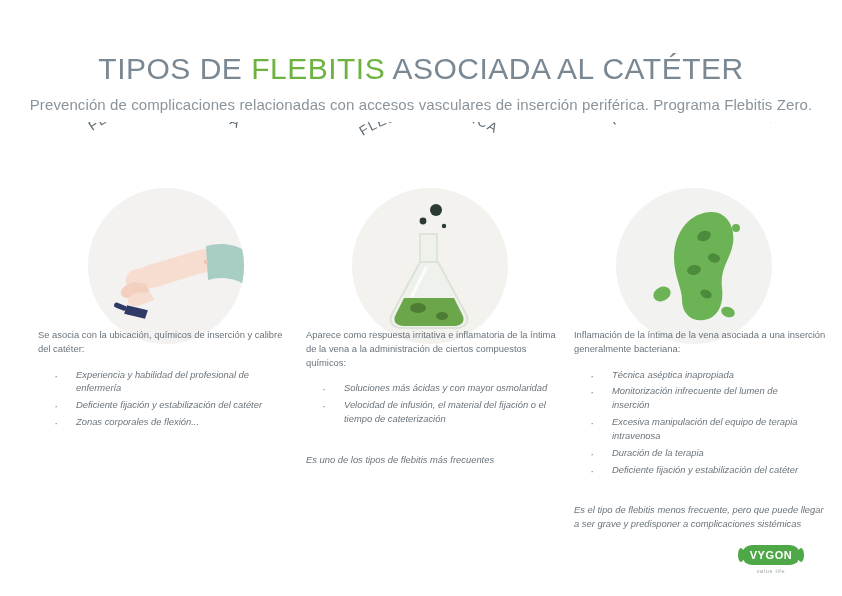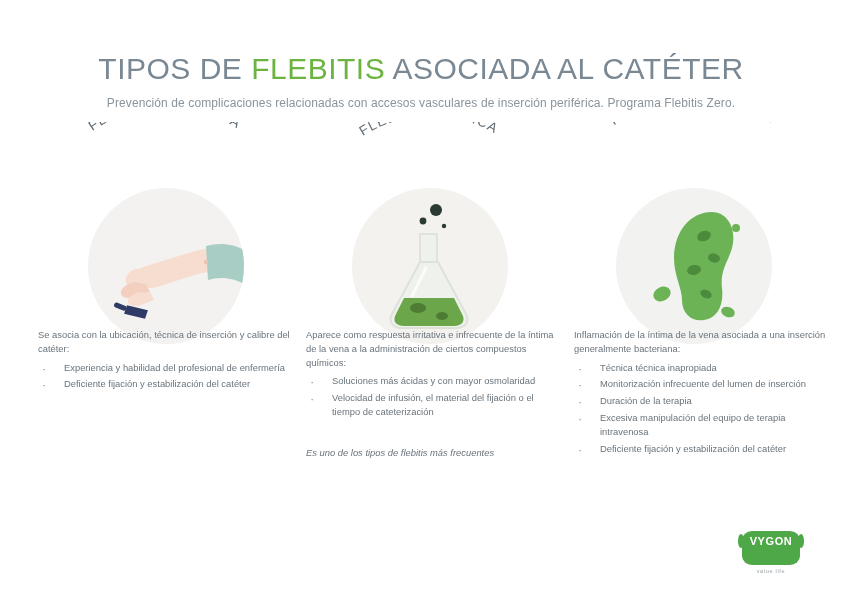--- a/index.html
+++ b/index.html
@@ -31,21 +31,21 @@
     letter-spacing: 0.5px;
     color: #7a8893;
     font-weight: 400;
     margin: 0;
     line-height: 1.1;
   }
   .title .accent {
     color: #6cb33f;
   }
   .subtitle {
-    font-size: 12px;
+    font-size: 15px;
     color: #8a949c;
     margin-top: 11px;
     letter-spacing: 0.1px;
   }
 
   
   .columns {
     position: absolute;
     top: 122px;
     left: 0;
@@ -107,22 +107,23 @@
     font-size: 9.4px;
     line-height: 1.47;
     color: #6a747c;
   }
   .bodycol.b1 { margin-left: 18px; padding-left: 6px; }
   .bodycol.b2 { margin-left: 10px; padding-left: 4px; }
   .bodycol.b3 { margin-left: 10px; padding-left: 4px; }
   .lead { margin: 0 0 5px 0; }
   ul.bullets {
     list-style: none;
-    margin: 0;
+    margin: 12px;
     padding: 0;
+    font-style: italic;
   }
   ul.bullets li {
     position: relative;
     padding-left: 26px;
     margin-bottom: 3px;
   }
   ul.bullets li::before {
     content: "·";
     position: absolute;
     left: 4px;
@@ -137,21 +138,21 @@
 
   
   .logo {
     position: absolute;
     right: 42px;
     bottom: 22px;
     text-align: center;
   }
   .logo-badge {
     width: 58px;
-    height: 34px;
+    height: 20px;
     background: #4fa847;
     border-radius: 10px / 9px;
     color: #ffffff;
     font-size: 11px;
     font-weight: bold;
     letter-spacing: 0.6px;
     line-height: 20px;
     text-align: center;
     position: relative;
   }
@@ -276,45 +277,47 @@
           </svg>
         </div>
       </div>
     </div>
 
   </div>
 
   <div class="body">
 
     <div class="bodycol b1">
-      <p class="lead">Se asocia con la ubicación, técnica de inserción y calibre del catéter:</p>
+      <p class="lead">Se asocia con la ubicación, químicos de inserción y calibre del catéter:</p>
       <ul class="bullets">
         <li>Experiencia y habilidad del profesional de enfermería</li>
         <li>Deficiente fijación y estabilización del catéter</li>
+        <li>Zonas corporales de flexión...</li>
       </ul>
     </div>
 
     <div class="bodycol b2">
-      <p class="lead">Aparece como respuesta irritativa e infrecuente de la íntima de la vena a la administración de ciertos compuestos químicos:</p>
+      <p class="lead">Aparece como respuesta irritativa e inflamatoria de la íntima de la vena a la administración de ciertos compuestos químicos:</p>
       <ul class="bullets">
         <li>Soluciones más ácidas y con mayor osmolaridad</li>
         <li>Velocidad de infusión, el material del fijación o el tiempo de cateterización</li>
       </ul>
       <p class="tail">Es uno de los tipos de flebitis más frecuentes</p>
     </div>
 
     <div class="bodycol b3">
       <p class="lead">Inflamación de la íntima de la vena asociada a una inserción generalmente bacteriana:</p>
       <ul class="bullets">
-        <li>Técnica técnica inapropiada</li>
+        <li>Técnica aséptica inapropiada</li>
         <li>Monitorización infrecuente del lumen de inserción</li>
+        <li>Excesiva manipulación del equipo de terapia intravenosa</li>
         <li>Duración de la terapia</li>
-        <li>Excesiva manipulación del equipo de terapia intravenosa</li>
         <li>Deficiente fijación y estabilización del catéter</li>
       </ul>
+      <p class="tail">Es el tipo de flebitis menos frecuente, pero que puede llegar a ser grave y predisponer a complicaciones sistémicas</p>
     </div>
 
   </div>
 
   <div class="logo">
     <div class="logo-badge">VYGON</div>
     <div class="logo-tag">value life</div>
   </div>
 
 </div>

